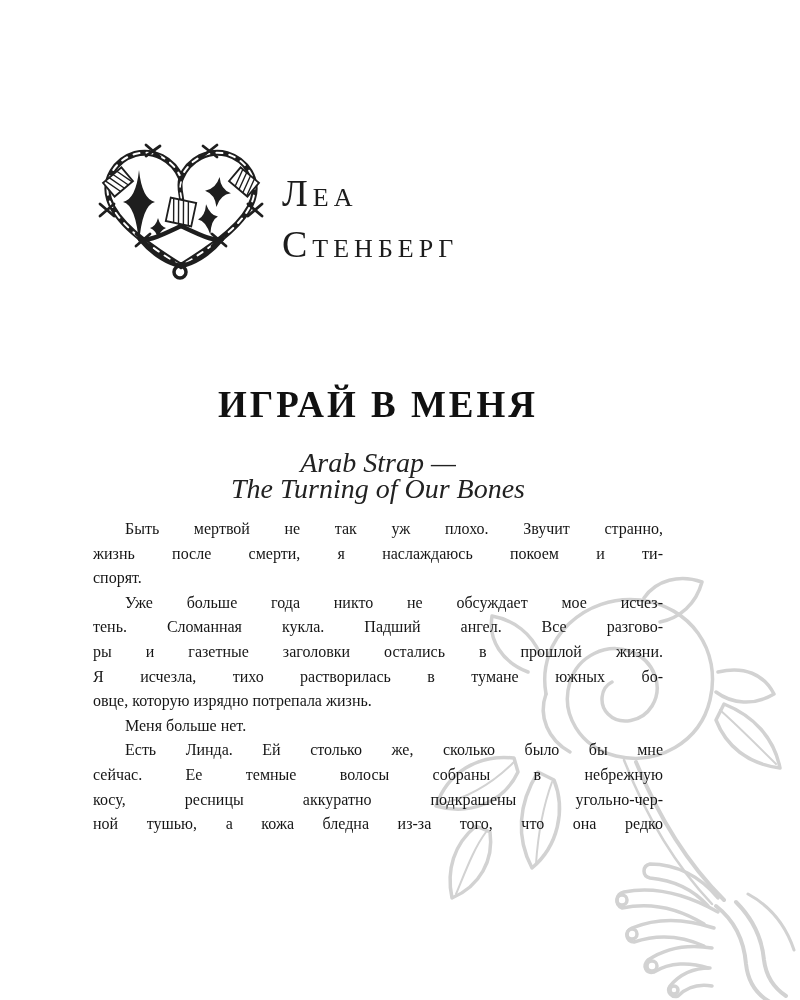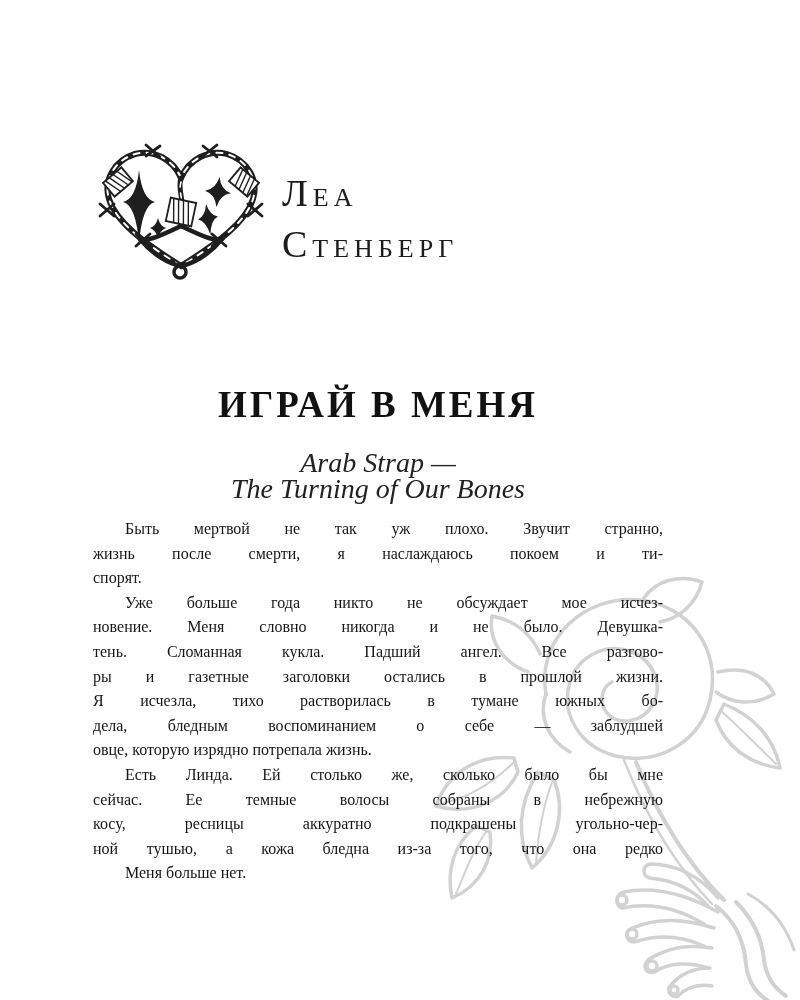--- a/index.html
+++ b/index.html
@@ -162,33 +162,31 @@
       </div>
 
       <div class="body-text">
           <div>
             <div class="line indent j">Быть мертвой не так уж плохо. Звучит странно,</div>
             <div class="line j">жизнь после смерти, я наслаждаюсь покоем и ти-</div>
             <div class="line">спорят.</div>
           </div>
           <div>
             <div class="line indent j">Уже больше года никто не обсуждает мое исчез-</div>
-            <div class="line j">новение. Меня словно никогда и не было. Девушка-</div>
             <div class="line j">тень. Сломанная кукла. Падший ангел. Все разгово-</div>
             <div class="line j">ры и газетные заголовки остались в прошлой жизни.</div>
             <div class="line j">Я исчезла, тихо растворилась в тумане южных бо-</div>
-            <div class="line j">дела, бледным воспоминанием о себе — заблудшей</div>
             <div class="line">овце, которую изрядно потрепала жизнь.</div>
+          </div>
+          <div>
+            <div class="line indent">Меня больше нет.</div>
           </div>
           <div>
             <div class="line indent j">Есть Линда. Ей столько же, сколько было бы мне</div>
             <div class="line j">сейчас. Ее темные волосы собраны в небрежную</div>
             <div class="line j">косу, ресницы аккуратно подкрашены угольно-чер-</div>
             <div class="line j">ной тушью, а кожа бледна из-за того, что она редко</div>
-          </div>
-          <div>
-            <div class="line indent">Меня больше нет.</div>
           </div>
         </div>
     </div>
 
   </div>
 </div>
 
 </body></html>

